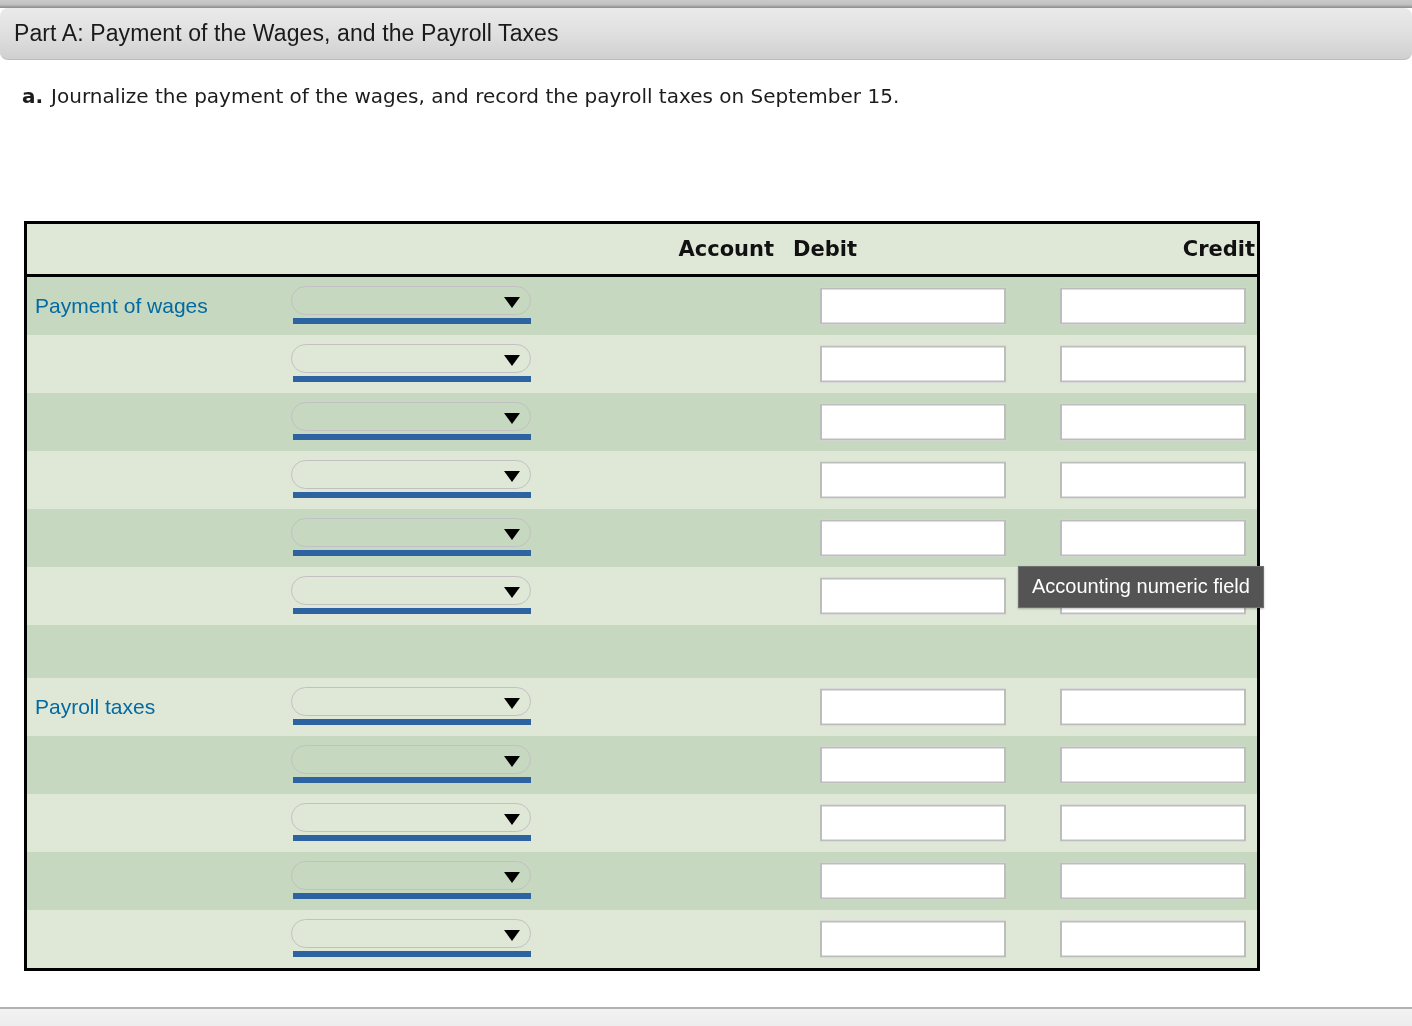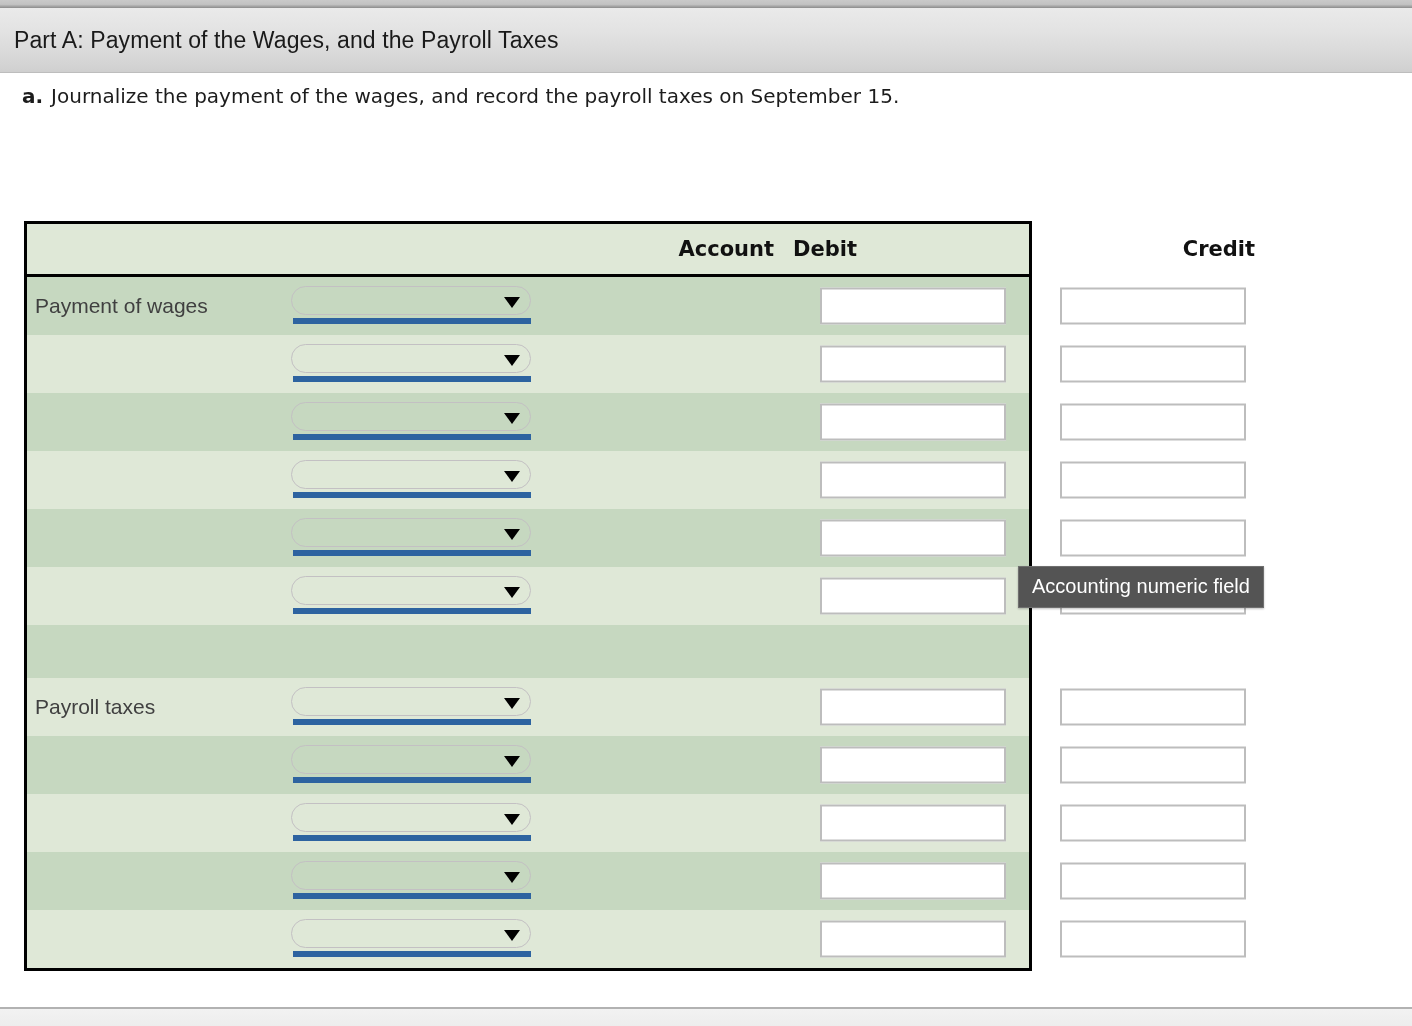--- a/index.html
+++ b/index.html
@@ -13,24 +13,24 @@
   }
 
   .page { position: relative; width: 1412px; height: 1026px; background:#fff; }
 
   
   .topbar-shadow {
     position:absolute; left:0; top:0; width:1412px; height:8px;
     background: linear-gradient(to bottom, #c9c9c9 0%, #c2c2c2 55%, #8b8b8b 100%);
   }
   .section-header {
-    position:absolute; left:0; top:8px; width:1412px; height:65px;
+    position:absolute; left:0; top:8px; width:1412px; height:52px;
     background: linear-gradient(to bottom, #eaeaea 0%, #e2e2e2 40%, #d4d4d4 88%, #cfcfcf 100%);
     border-bottom: 1px solid #bdbdbd;
-    display:flex; align-items:center;
+    display:flex; align-items:center;border-radius:8px;
   }
   .section-header-title {
     padding-left: 14px;
     font-size: 23px;
     color: #1a1a1a;
     font-family: "Liberation Sans", sans-serif;
     letter-spacing: 0.1px;
   }
 
   
@@ -42,21 +42,21 @@
   .q-line .q-label { font-weight: bold; margin-right: 8px; }
   .q-note {
     position:absolute; left:24px; top:156px;
     font-size: 20px; font-weight: bold; color:#1c1c1c;
     font-family:"DejaVu Sans", sans-serif;
   }
 
   
   .journal {
     position:absolute; left:24px; top:221px;
-    width: 1008px;
+    width: 1236px;
     border: 3px solid #000;
     background:#dfe8d7;
   }
   .jrow { display:flex; width:100%; position:relative; }
 
   .jrow.header {
     background:#dfe8d7;
     border-bottom: 3px solid #000;
     height: 53px;
     align-items:center;
@@ -74,21 +74,21 @@
 
   .hdr-text {
     font-size: 21px; font-weight: bold; color:#111;
     font-family:"DejaVu Sans", sans-serif;
   }
   .hdr-account { text-align:right; padding-right: 19px; }
   .hdr-debit   { padding-right: 6px; }
   .hdr-credit  { text-align:right; padding-right: 2px; }
 
   .row-label {
-    font-size: 21px; color:#404040;
+    font-size: 21px; color:#0369a1;
     font-family:"Liberation Sans", sans-serif;
     white-space: nowrap;
   }
 
   
   .sel-wrap {
     position:absolute; left: 22px; top: 50%;
     transform: translateY(-50%);
     width: 240px; height: 40px;
   }

